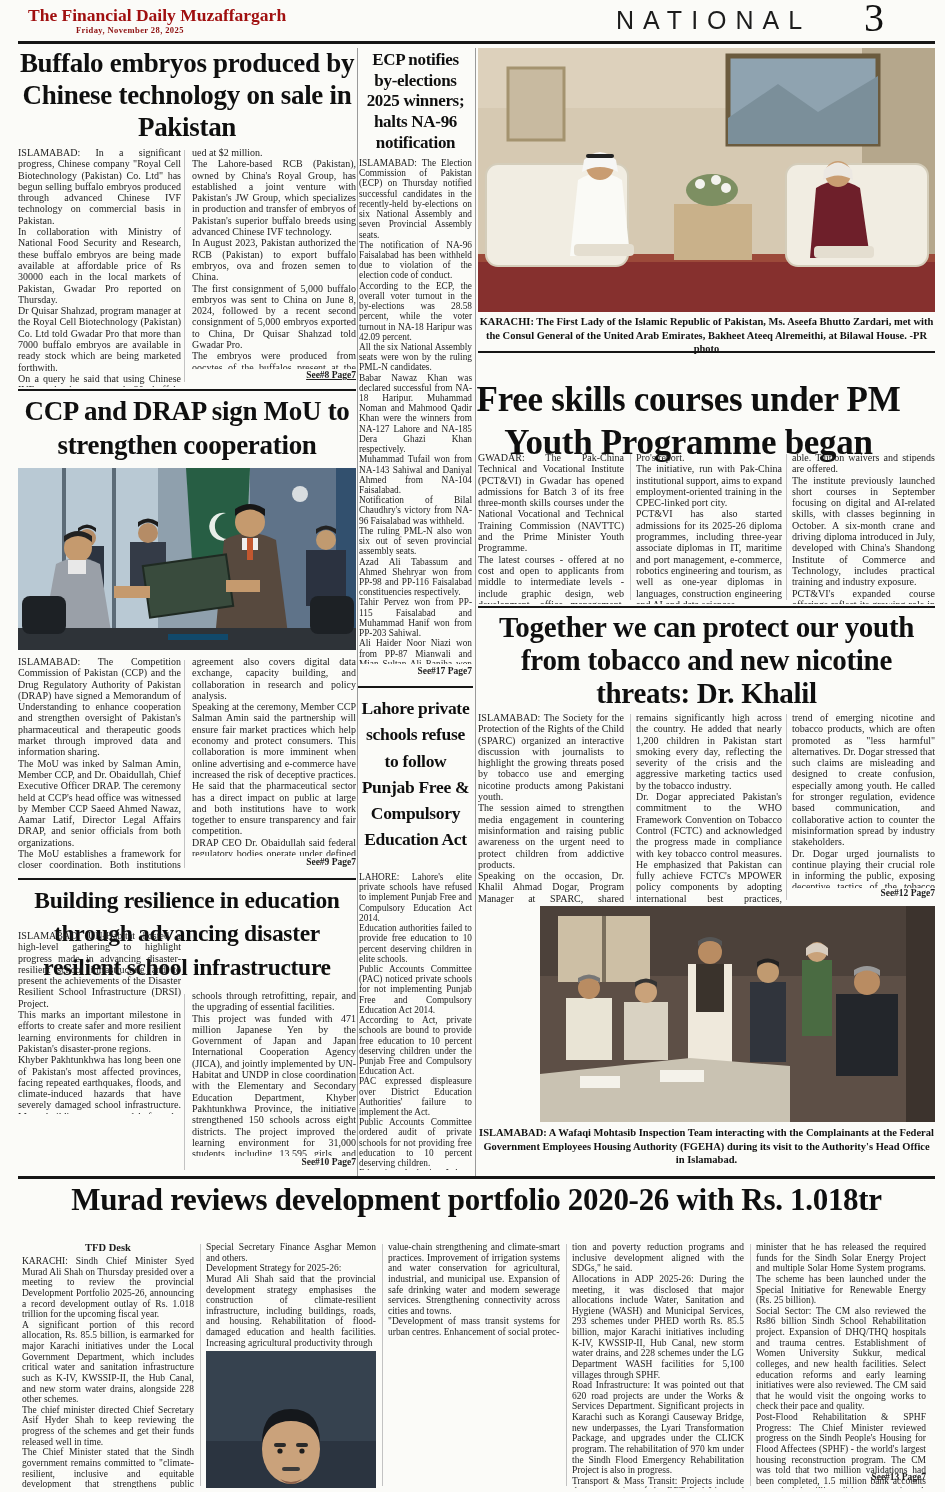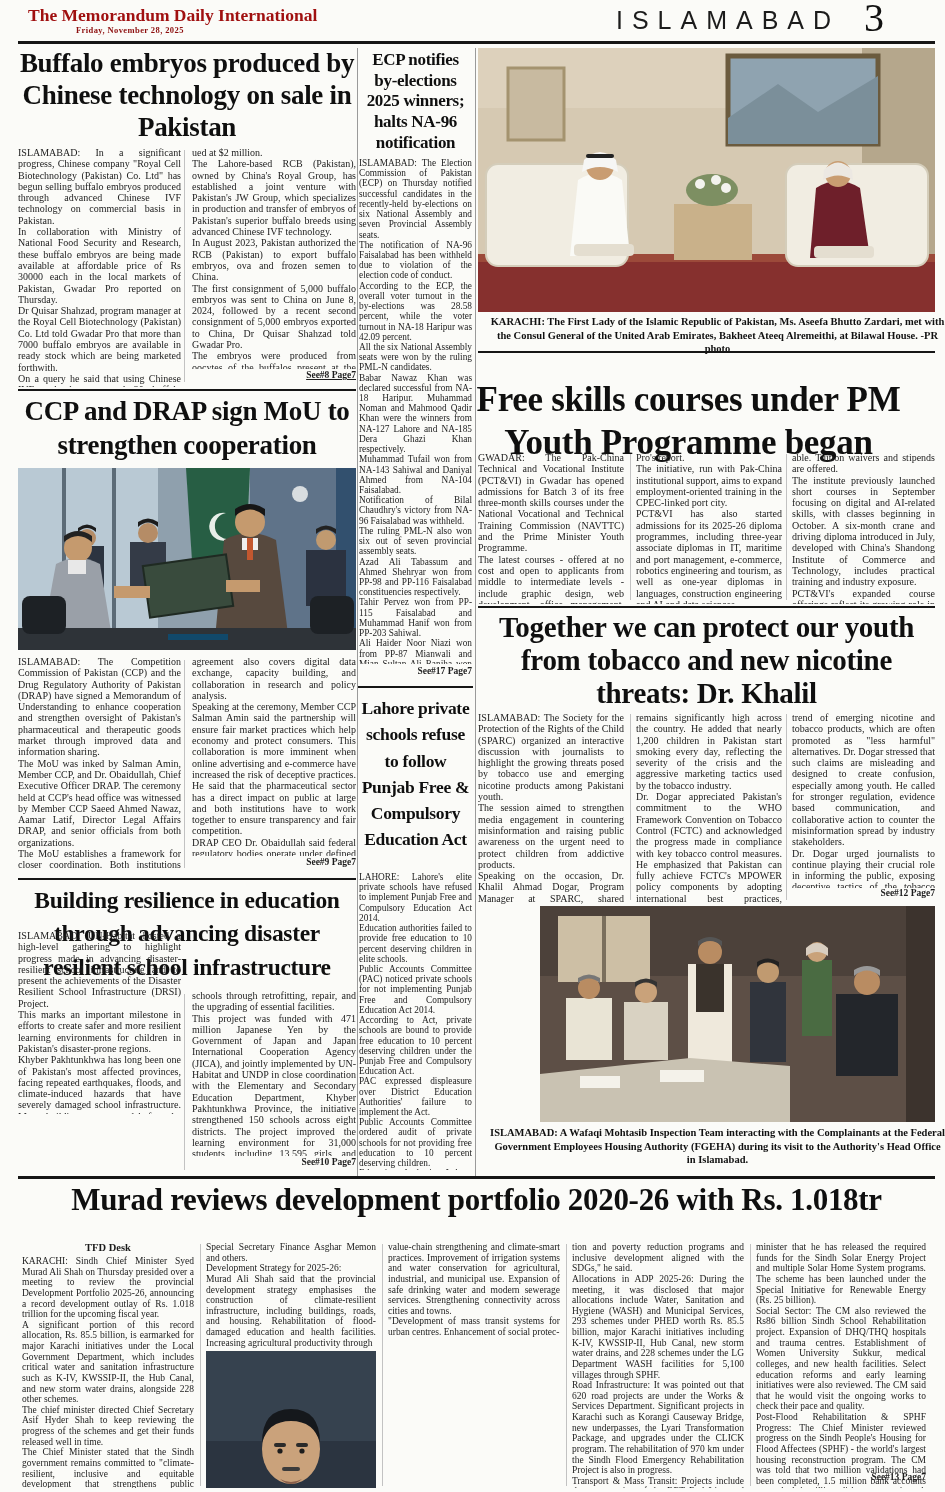--- a/index.html
+++ b/index.html
@@ -6,21 +6,21 @@
   body{
     width:945px;height:1492px;position:relative;background:#fbfbf8;
     font-family:"Liberation Serif","DejaVu Serif",serif;color:#1b1b1b;
     overflow:hidden;
   }
   .abs{position:absolute;}
   .hl{font-weight:bold;text-align:center;color:#0f0f0f;margin:0;letter-spacing:-0.3px;}
   .bt{font-size:10px;line-height:1.13;text-align:justify;white-space:pre-line;margin:0;color:#222;}
   .dl{font-weight:normal;}
   .cont{font-weight:bold;font-size:9.5px;text-align:right;}
-  .cap{font-weight:bold;font-size:10.5px;line-height:1.3;text-align:center;color:#111;margin-left:11px;}
+  .cap{font-weight:bold;font-size:10.5px;line-height:1.3;text-align:center;color:#111;}
   .rule{background:#161616;}
   .vrule{background:#9a9a9a;width:1px;}
   .crule{background:#c2c2c2;width:1px;}
   .byline{font-weight:bold;font-size:10.5px;text-align:center;margin:0 0 3px 0;}
   .photo{overflow:hidden;background:#888;}
   .photo svg{display:block;}
 
   
   #masthead-title{left:28px;top:5px;font-size:17.5px;font-weight:bold;color:#a01010;}
   #masthead-date{left:76px;top:25px;font-size:8.5px;font-weight:bold;color:#8d0f0f;letter-spacing:0.4px;}
@@ -94,23 +94,23 @@
   #murad-col4{left:572px;width:172px;}
   #murad-col5{left:756px;width:170px;}
   #murad-photo{width:170px;height:188px;margin-top:3px;overflow:hidden;}
   #murad-cont{left:756px;top:1472px;width:170px;}
   .mrule{top:1244px;height:242px;}
   #mrule1{left:200px;} #mrule2{left:382px;} #mrule3{left:566px;} #mrule4{left:750px;}
 </style>
 </head>
 <body>
 
-<div class="abs" id="masthead-title">The Memorandum Daily International</div>
+<div class="abs" id="masthead-title">The Financial Daily Muzaffargarh</div>
 <div class="abs" id="masthead-date">Friday, November 28, 2025</div>
-<div class="abs" id="section-label">ISLAMABAD</div>
+<div class="abs" id="section-label">NATIONAL</div>
 <div class="abs" id="page-number">3</div>
 <div class="abs rule" id="header-rule"></div>
 
 <h1 class="abs hl" id="buffalo-headline">Buffalo embryos produced by Chinese technology on sale in Pakistan</h1>
 <div class="abs" id="buffalo-col1">
     <p class="bt"><span class="dl">ISLAMABAD:</span> <span>In a significant progress, Chinese company "Royal Cell Biotechnology (Pakistan) Co. Ltd" has begun selling buffalo embryos produced through advanced Chinese IVF technology on commercial basis in Pakistan.
 In collaboration with Ministry of National Food Security and Research, these buffalo embryos are being made available at affordable price of Rs 30000 each in the local markets of Pakistan, Gwadar Pro reported on Thursday.
 Dr Quisar Shahzad, program manager at the Royal Cell Biotechnology (Pakistan) Co. Ltd told Gwadar Pro that more than 7000 buffalo embryos are available in ready stock which are being marketed forthwith.
 On a query he said that using Chinese IVF technology, around 20 buffalo calves have been born locally in Ibrahim farm and HAS farm in Pakistan.
 He revealed that we have already exported 10,000 embryos to China in September, val-</span></p>

